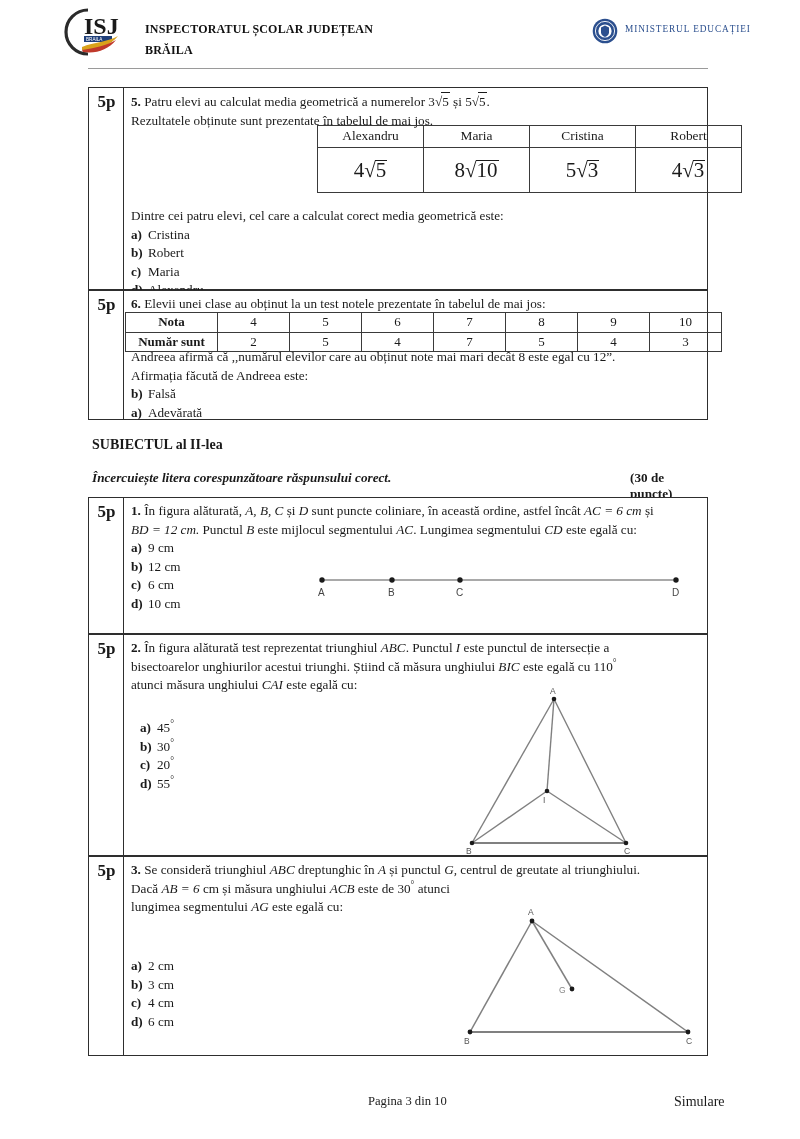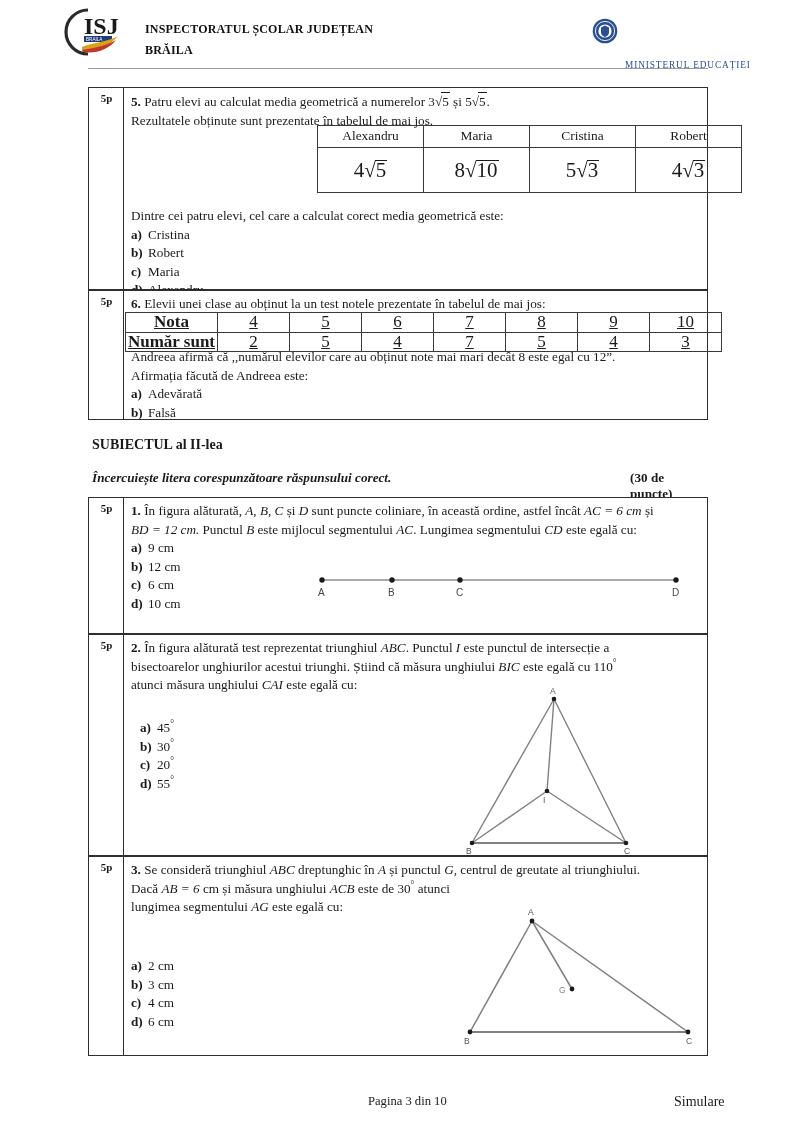--- a/index.html
+++ b/index.html
@@ -58,21 +58,20 @@
     width: 26px; height: 26px;
   }
   .ministry-text {
     position: absolute;
     left: 33px; top: 6px;
     font-family: "Liberation Serif", serif;
     font-size: 9.3px;
     letter-spacing: 0.9px;
     color: #2b4f8e;
     white-space: nowrap;
-    margin-top: 36px;
   }
   .header-rule {
     position: absolute;
     left: 88px; top: 68px;
     width: 620px; height: 1px;
     background: #9a9a9a;
   }
 
   
   .ex-block {
@@ -88,21 +87,21 @@
     height: 100%;
     border-right: 1px solid #2e2e2e;
     box-sizing: border-box;
   }
   .pts-label {
     position: absolute;
     left: 0; top: 4px;
     width: 35px;
     text-align: center;
     font-weight: bold;
-    font-size: 11px;
+    font-size: 17px;
   }
   .ex-body {
     position: absolute;
     left: 35px; top: 0;
     right: 0; bottom: 0;
     padding: 4px 6px 0 7px;
     box-sizing: border-box;
     font-size: 13.2px;
     line-height: 18.5px;
   }
@@ -156,24 +155,23 @@
   .t6 {
     position: absolute;
     left: 1px; top: 21px;
     width: 596px;
     border-collapse: collapse;
     table-layout: fixed;
   }
   .t6 td {
     border: 1px solid #3a3a3a;
     text-align: center;
-    font-size: 17px;
+    font-size: 13px;
     height: 17px;
     padding: 0;
-    text-decoration: underline;
   }
   .t6 td.lbl { font-weight: bold; }
 
   
   .sec-title {
     position: absolute;
     left: 92px; top: 437px;
     font-weight: bold;
     font-size: 14px;
   }
@@ -326,22 +324,22 @@
           <td>5</td>
           <td>4</td>
           <td>3</td>
         </tr>
       </tbody>
         </table>
 
       <div style="position:absolute; left:7px; top:57px;">
         <div>Andreea afirmă că ,,numărul elevilor care au obținut note mai mari decât 8 este egal cu 12”.</div>
         <div>Afirmația făcută de Andreea este:</div>
+        <div class="opt"><span class="oi">b)</span><span>Falsă</span></div>
         <div class="opt"><span class="oi">a)</span><span>Adevărată</span></div>
-        <div class="opt"><span class="oi">b)</span><span>Falsă</span></div>
       </div>
 
     </div>
   </div>
 
   <div class="sec-title">SUBIECTUL al II-lea</div>
   <div class="sec-instr">Încercuiește litera corespunzătoare răspunsului corect.</div>
   <div class="sec-points">(30 de puncte)</div>
 
   <div class="ex-block" style="left:88px; top:497px; width:620px; height:137px;">

